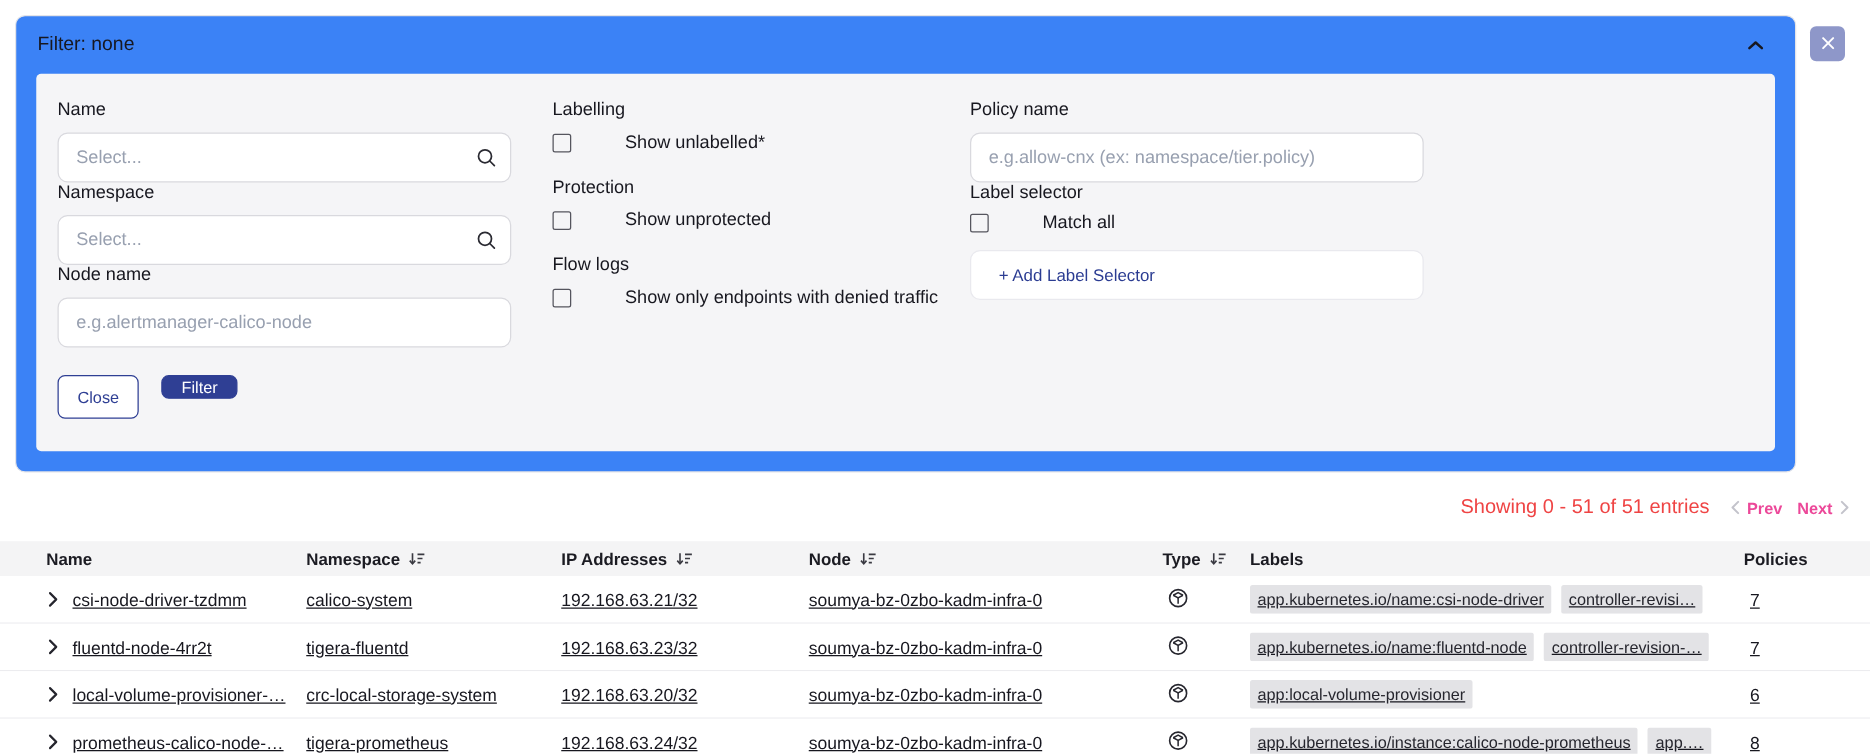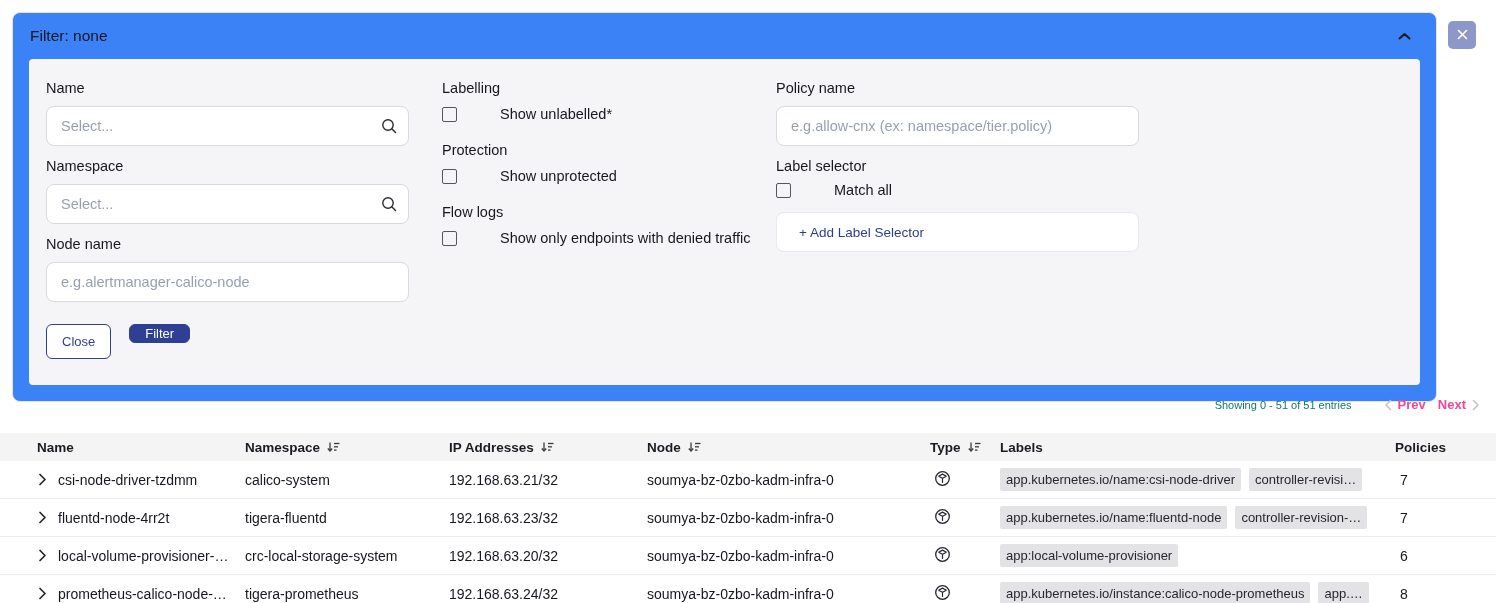--- a/index.html
+++ b/index.html
@@ -13,21 +13,21 @@
                  height:46px; padding:0 25px 0 17px; font-size:15.5px; }
   .collapse-btn { background:none; border:none; cursor:pointer; display:flex; align-items:center; }
 
   .panel { margin:0 16px 16px; background:#f5f5f7; border-radius:4px;
            padding:21px 17px 26px; display:flex; }
   .col-left  { width:363px; margin-right:33px; }
   .col-mid   { width:334px; }
   .col-right { width:363px; }
 
   .field-label { font-size:14.5px; margin-bottom:10px; }
-  .input-wrap { position:relative; margin-bottom:12px; }
+  .input-wrap { position:relative; }
   .text-input { width:100%; height:40px; border:1px solid #d9d9de; border-radius:8px;
                 background:#fff; padding:0 36px 0 14px; font-size:14.5px;
                 font-family:"Liberation Sans", sans-serif; color:#17171f; outline:none; }
   .text-input.no-icon { padding-right:14px; }
   .text-input::placeholder { color:#98a0b0; opacity:1; }
   .search-icon { position:absolute; right:11px; top:11px; }
 
   .btn-row { display:flex; margin-top:22px; }
   .btn-close { height:35px; padding:0 15px; background:#fff; border:1px solid #2f3f94;
                border-radius:6px; color:#2f3f94; font-size:13px; cursor:pointer;
@@ -45,33 +45,33 @@
   .add-selector-btn { width:100%; height:40px; background:#fff; border:1px solid #e9e9ee;
                       border-radius:8px; color:#2b3c92; font-size:13.5px; text-align:left;
                       padding:0 22px; cursor:pointer; font-family:"Liberation Sans", sans-serif; }
 
   .dismiss-btn { position:absolute; right:20px; top:21px; width:28px; height:28px;
                  background:#8e97c9; border:none; border-radius:5px; color:#fff;
                  display:flex; align-items:center; justify-content:center; cursor:pointer; }
 
   
   .pagination { position:absolute; top:397px; right:16px; display:flex; align-items:center; }
-  .pag-summary { font-size:11px; color:#0f766e; margin-right:32px; }
+  .pag-summary { font-size:16px; color:#ef4444; margin-right:16px; }
   .pag-chevron { color:#c3c3cb; font-size:15px; display:flex; align-items:center; }
   .pag-link { color:#ec4899; font-size:13px; font-weight:bold; margin:0 6px; cursor:default; }
 
   
   .table { position:absolute; top:433px; left:0; width:1496px; }
   .thead, .trow { display:grid; grid-template-columns:245px 204px 198px 283px 70px 395px 1fr;
                   align-items:center; }
   .thead { background:#f4f4f5; height:28px; font-weight:bold; font-size:13.5px; color:#1b1b22; }
   .th { display:flex; align-items:center; }
   .th:first-child { padding-left:37px; }
   .sort-icon { margin-left:7px; display:flex; align-items:center; }
-  .trow { height:38px; background:#fff; border-bottom:1px solid #ececef; font-size:14px; }
+  .trow { height:38px; background:#fff; border-bottom:1px solid #ececef; font-size:14px;text-decoration:underline; }
   .cell-name { display:flex; align-items:center; padding-left:38px; }
   .row-chevron { display:flex; align-items:center; margin-right:11px; cursor:pointer; }
   .cell-type { padding-left:4px; display:flex; align-items:center; }
   .cell-labels { display:flex; align-items:center; overflow:hidden; white-space:nowrap; }
   .pill { background:#e3e3e6; color:#26262e; font-size:13px; padding:4px 6px;
           border-radius:2px; margin-right:8px; white-space:nowrap; flex:0 0 auto; }
   .cell-policies { padding-left:5px; }
 </style>
 </head>
 <body>

